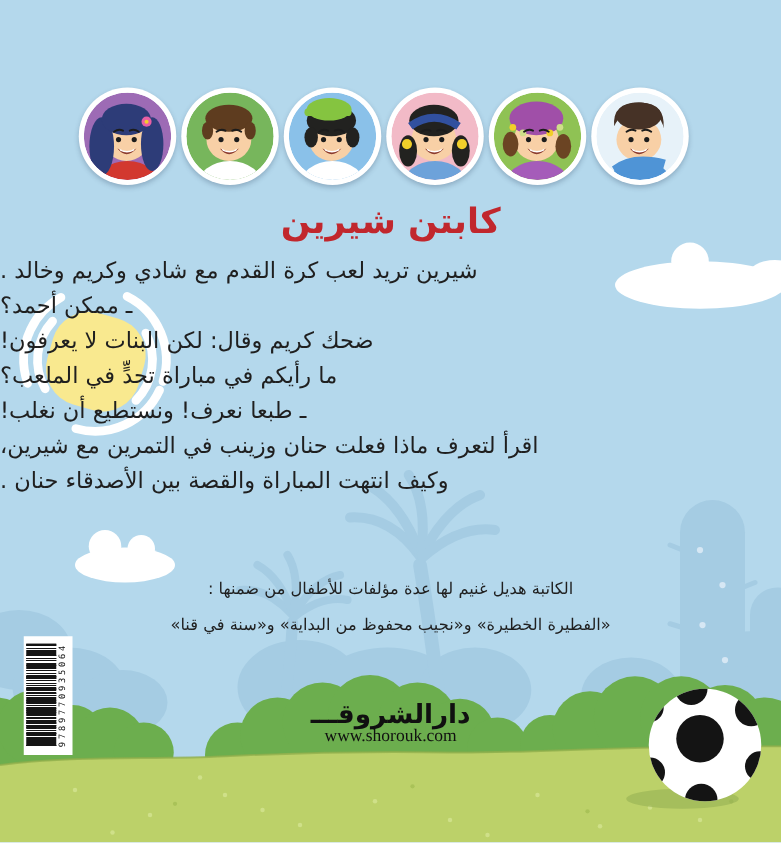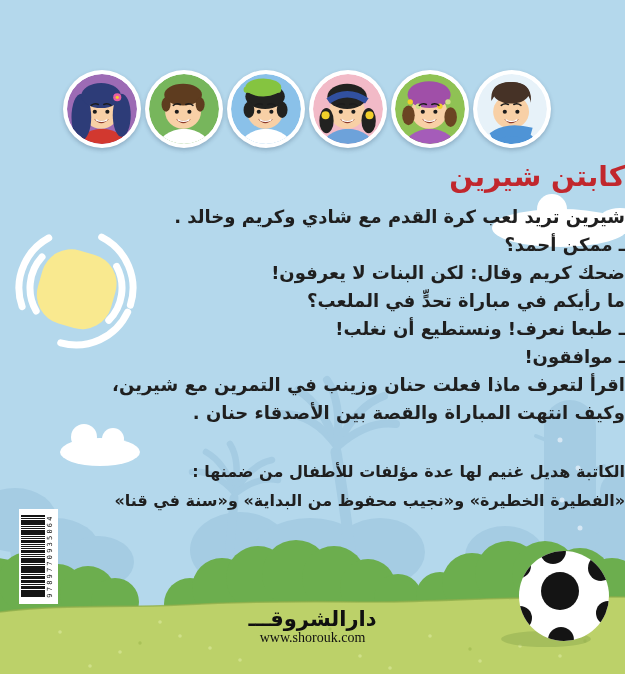--- a/index.html
+++ b/index.html
@@ -5,28 +5,28 @@
   html,body{margin:0;padding:0;background:#fff;}
   .cover{position:relative;width:625px;height:674px;overflow:hidden;
          background:var(--sky,#b4d8ec);font-family:"DejaVu Sans",sans-serif;}
   .decor{position:absolute;inset:0;}
   
   .avatars{position:absolute;left:63px;top:70px;display:flex;gap:4px;}
   .avatar{width:78px;height:78px;background:#fff;border-radius:50%;
           padding:4px;box-sizing:border-box;box-shadow:0 2px 4px rgba(40,60,90,.28);}
   .avatar svg{display:block;width:100%;height:100%;clip-path:circle(50%);border-radius:50%;}
   
-  .title{position:absolute;left:0;right:0;top:160px;margin:0;text-align:right;direction:rtl;
+  .title{position:absolute;left:0;right:0;top:160px;margin:0;text-align:center;direction:rtl;
          font-size:28px;font-weight:bold;color:var(--title-red,#c1272d);}
-  .story{position:absolute;left:0;right:0;top:203px;text-align:right;direction:rtl;
-         font-size:18px;line-height:28px;font-weight:bold;color:var(--text,#1f1f1f);padding-left:24px;}
-  .author{position:absolute;left:0;right:0;top:457px;direction:rtl;
-         font-size:16px;line-height:29px;font-weight:bold;color:var(--text,#1f1f1f);}
+  .story{position:absolute;left:0;right:0;top:203px;text-align:left;direction:rtl;
+         font-size:18px;line-height:28px;font-weight:normal;color:var(--text,#1f1f1f);}
+  .author{position:absolute;left:0;right:0;top:457px;text-align:center;direction:rtl;
+         font-size:13px;line-height:29px;font-weight:normal;color:var(--text,#1f1f1f);}
   
-  .publisher{position:absolute;left:0;right:0;top:560px;text-align:center;color:#101010;margin-top:48px;}
+  .publisher{position:absolute;left:0;right:0;top:560px;text-align:center;color:#101010;}
   .logo{font-size:21px;font-weight:bold;direction:rtl;line-height:22px;}
   .site{font-family:"Liberation Serif",serif;font-size:14px;line-height:16px;}
   
   .barcode{position:absolute;left:19px;top:509px;width:39px;height:95px;background:#fff;}
   .bc-inner{position:absolute;left:1px;top:3px;width:88px;height:36px;
             transform:rotate(-90deg) translateX(-88px);transform-origin:0 0;}
   .bars{height:24px;margin:1px 3px 0 3px;background-color:#fff;background-image:
      repeating-linear-gradient(90deg,#151515 0 1px,transparent 1px 2px),
      repeating-linear-gradient(90deg,#151515 0 1px,transparent 1px 5px),
      repeating-linear-gradient(90deg,#151515 0 2px,transparent 2px 9px),
@@ -282,21 +282,20 @@
   </div>
 
   <h1 class="title">كابتن شيرين</h1>
 
   <div class="story">
     <div>شيرين تريد لعب كرة القدم مع شادي وكريم وخالد .</div>
     <div>ـ ممكن أحمد؟</div>
     <div>ضحك كريم وقال: لكن البنات لا يعرفون!</div>
     <div>ما رأيكم في مباراة تحدٍّ في الملعب؟</div>
     <div>ـ طبعا نعرف! ونستطيع أن نغلب!</div>
-    <div>ـ موافقون!</div>
     <div>اقرأ لتعرف ماذا فعلت حنان وزينب في التمرين مع شيرين،</div>
     <div>وكيف انتهت المباراة والقصة بين الأصدقاء حنان .</div>
   </div>
 
   <div class="author">
     <div>الكاتبة هديل غنيم لها عدة مؤلفات للأطفال من ضمنها :</div>
     <div>«الفطيرة الخطيرة» و«نجيب محفوظ من البداية» و«سنة في قنا»</div>
   </div>
 
   <div class="publisher">

